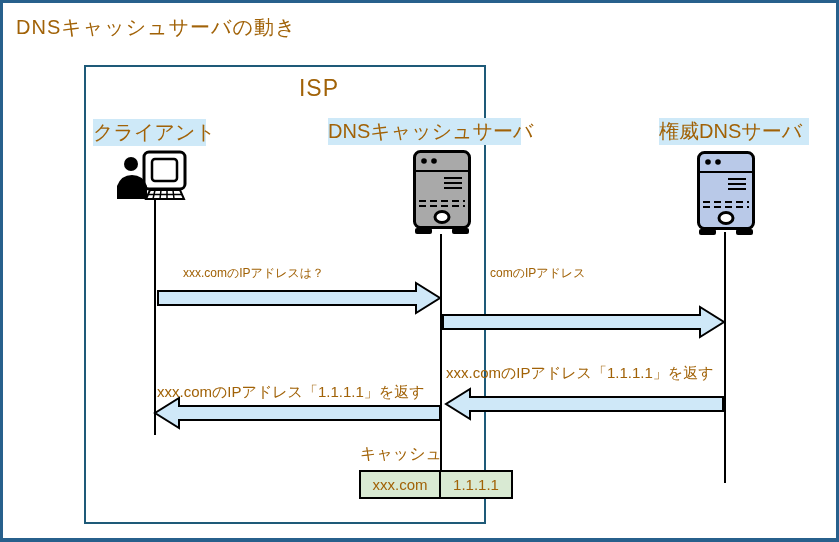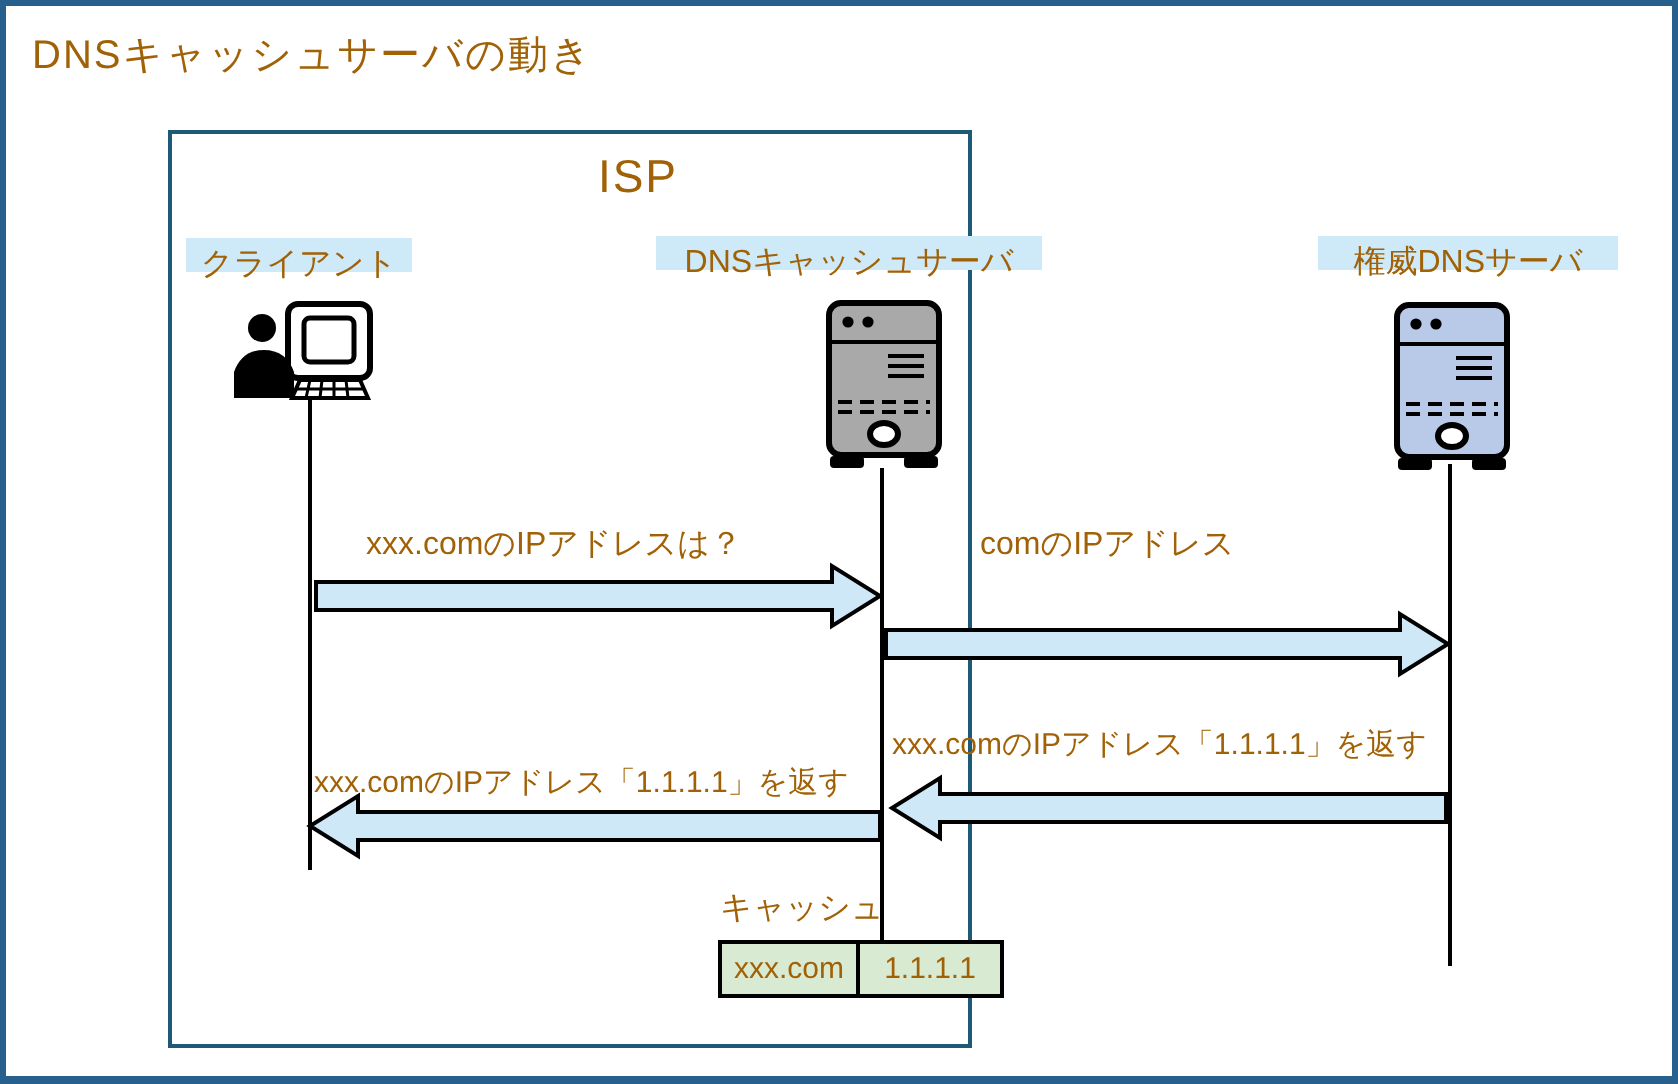--- a/index.html
+++ b/index.html
@@ -29,47 +29,47 @@
     text-align:center;font-size:23px;letter-spacing:1px;padding-left:34px;
   }
   .layer{
     position:absolute;left:0;top:0;width:839px;height:542px;
   }
   .lifeline{stroke:#000;stroke-width:2;}
   .arrow{fill:#CFE8F8;stroke:#000;stroke-width:2;stroke-linejoin:miter;}
   .srv-gray{color:#A9A9A9;}
   .srv-blue{color:#B9C9E8;}
   .actor-label{
-    position:absolute;height:17px;line-height:27px;
-    background:#CEE9F8;text-align:center;
-    font-size:16px;white-space:nowrap;
+    position:absolute;height:27px;line-height:27px;
+    background:#CEE9F8;
+    font-size:20px;white-space:nowrap;
   }
   .lbl-client{left:90px;top:116px;width:113px;}
   .lbl-cache{left:325px;top:115px;width:193px;}
   .lbl-auth{left:656px;top:115px;width:150px;}
   .msg{
-    position:absolute;font-size:16px;white-space:nowrap;line-height:20px;
+    position:absolute;font-size:12px;white-space:nowrap;line-height:20px;
   }
   .msg-query{left:180px;top:260px;}
   .msg-forward{left:487px;top:258px;line-height:24px;}
   .msg-auth-resp{left:443px;top:360px;font-size:15px;}
   .msg-client-resp{left:154px;top:379px;font-size:15px;}
   .cache-caption{
     position:absolute;left:357px;top:441px;
     font-size:16px;white-space:nowrap;
   }
   .cache-table{
     position:absolute;left:356px;top:467px;display:flex;
   }
   .cache-cell{
     box-sizing:border-box;height:29px;line-height:25px;
     border:2px solid #000;background:#D9EAD3;
     text-align:center;font-size:15px;white-space:nowrap;
   }
-  .cell-domain{width:71px;}
+  .cell-domain{width:82px;}
   .cell-ip{width:74px;margin-left:-2px;}
 </style>
 </head>
 <body>
 
 <div class="canvas">
 
   <div class="diagram-title">DNSキャッシュサーバの動き</div>
 
   <div class="isp-box">

